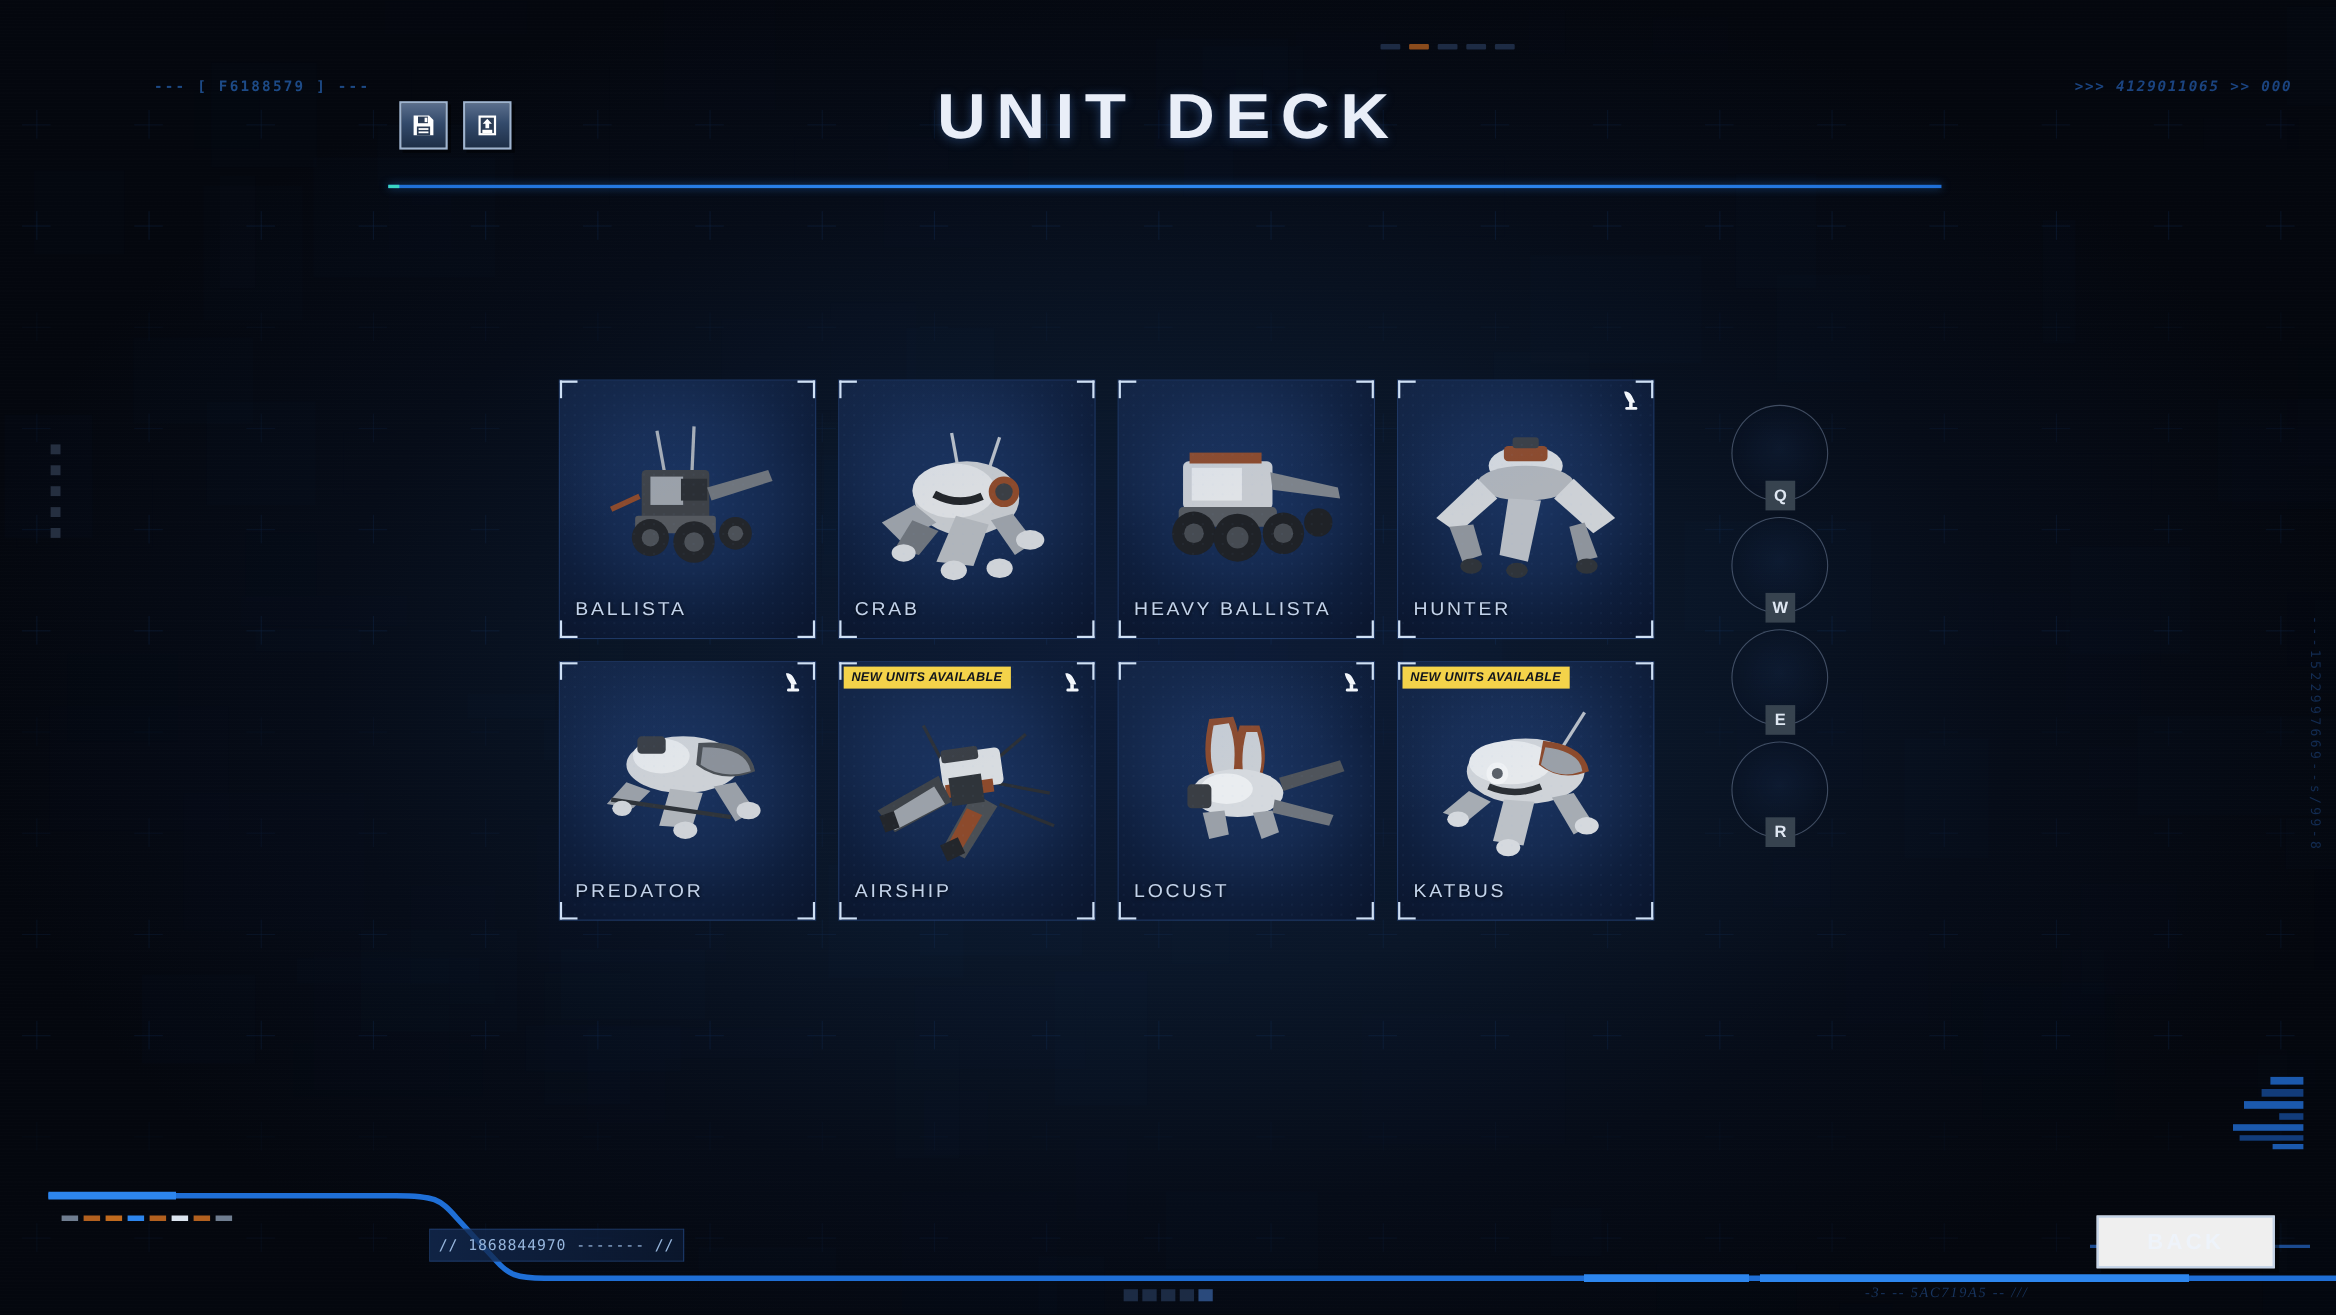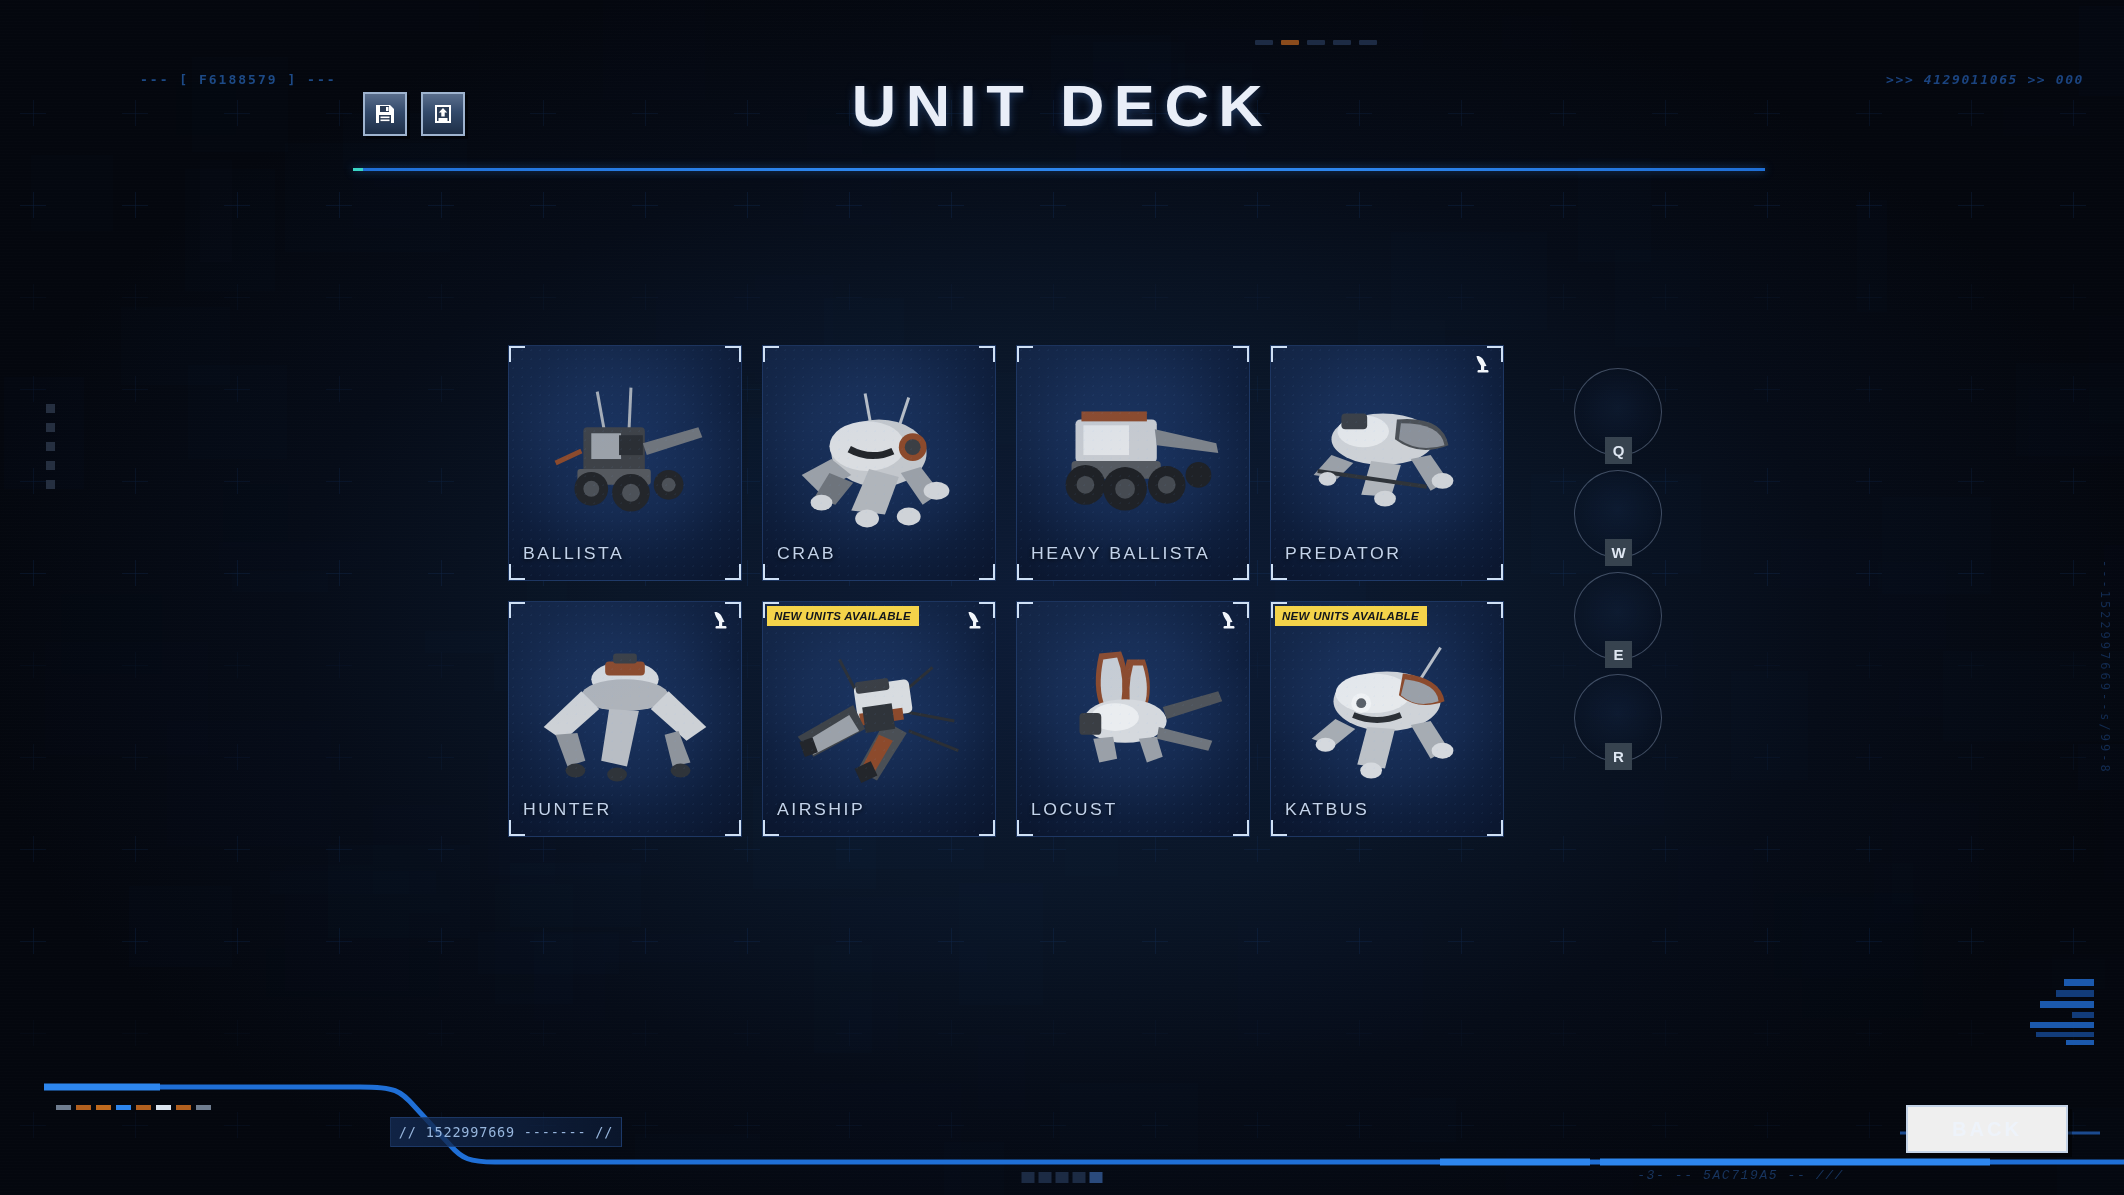--- a/index.html
+++ b/index.html
@@ -203,21 +203,21 @@
     white-space:nowrap;
   }
 
   #page-dots { position:absolute; left:50%; transform:translateX(-50%); bottom:12px; display:flex; gap:4px; }
   #page-dots i { display:block; width:13px; height:11px; background:#1c2b44; }
   #page-dots i.on { background:#2a4a7c; }
 
   #footer-right {
     position:absolute; right:280px; bottom:12px;
     color:#18355f; font-size:13px; letter-spacing:1.6px;
-    font-family:Liberation Mono, monospace; font-style:italic;
+    font-family:Liberation Serif, serif; font-style:italic;
     white-space:nowrap;
     text-align:right;
   }
 
   #backbtn {
     position:absolute; right:56px; bottom:42px;
     width:162px; height:48px;
     background:linear-gradient(180deg,#8fa3bd 0%,#5c7falpha 1%,#50698c 40%,#2c3f5c 72%,#1a2840 100%);
     border:2px solid #c4d3e7;
     box-shadow:4px 4px 0 rgba(0,0,0,.45);
@@ -735,20 +735,52 @@
       <div class="corner tl"></div>
       <div class="corner tr"></div>
       <div class="corner bl"></div>
       <div class="corner br"></div>
       <div class="card-label">HEAVY BALLISTA</div>
     </div>
     <div class="card">
       <div class="art">
         <svg viewBox="0 0 234 236" xmlns="http://www.w3.org/2000/svg">
       <g transform="translate(117,104)">
+        <ellipse cx="0" cy="-26" rx="34" ry="18" fill="#d4d8dd"></ellipse>
+        <rect x="-20" y="-44" width="40" height="14" rx="4" fill="#8c4a2c"></rect>
+        <rect x="-12" y="-52" width="24" height="10" rx="3" fill="#3a3e44"></rect>
+        <ellipse cx="0" cy="-10" rx="44" ry="16" fill="#aeb3ba"></ellipse>
+        <path d="M-44 -14 L-82 22 L-62 36 L-26 4 Z" fill="#cdd1d6"></path>
+        <path d="M44 -14 L82 22 L62 36 L26 4 Z" fill="#cdd1d6"></path>
+        <path d="M-16 4 L-24 56 L2 62 L14 6 Z" fill="#b8bdc4"></path>
+        <path d="M-70 30 L-58 62 L-40 56 L-48 28 Z" fill="#8e949c"></path>
+        <path d="M54 26 L66 58 L48 62 L40 30 Z" fill="#8e949c"></path>
+        <ellipse cx="-50" cy="66" rx="10" ry="7" fill="#2f343a"></ellipse>
+        <ellipse cx="-8" cy="70" rx="10" ry="7" fill="#2f343a"></ellipse>
+        <ellipse cx="56" cy="66" rx="10" ry="7" fill="#2f343a"></ellipse>
+      </g>
+        </svg>
+      </div>
+      <div class="inner-sheen"></div>
+      <div class="dots"></div>
+      <div class="corner tl"></div>
+      <div class="corner tr"></div>
+      <div class="corner bl"></div>
+      <div class="corner br"></div>
+      <div class="turret-icon"><svg viewBox="0 0 22 22" width="22" height="22">
+          <path d="M3.5 3 C7 2.5 10 5 11.5 9 L13.5 13 L8.5 13.5 L6 9.5 C4.5 7 3.8 5 3.5 3 Z" fill="#f2f6fb"></path>
+          <rect x="8" y="13" width="3.2" height="5" fill="#f2f6fb"></rect>
+          <rect x="4.5" y="17" width="11" height="2.6" rx="1.2" fill="#f2f6fb"></rect>
+        </svg></div>
+      <div class="card-label">HUNTER</div>
+    </div>
+    <div class="card">
+      <div class="art">
+        <svg viewBox="0 0 234 236" xmlns="http://www.w3.org/2000/svg">
+      <g transform="translate(117,104)">
         <ellipse cx="-4" cy="-10" rx="52" ry="26" fill="#cdd1d6"></ellipse>
         <ellipse cx="-24" cy="-18" rx="26" ry="16" fill="#e4e7ea"></ellipse>
         <rect x="-46" y="-36" width="26" height="16" rx="4" fill="#3a3e44"></rect>
         <path d="M10 -30 q46 -4 52 26 q-30 12 -54 -6 Z" fill="#4b5056"></path>
         <path d="M14 -26 q40 0 44 22 q-26 8 -46 -6 Z" fill="#8b919a"></path>
         <path d="M-56 6 L-74 26 L-50 30 L-34 14 Z" fill="#9aa0a8"></path>
         <path d="M-16 12 L-26 46 L4 48 L14 16 Z" fill="#b0b5bb"></path>
         <path d="M24 10 L44 42 L62 32 L44 6 Z" fill="#9aa0a8"></path>
         <path d="M-70 22 L40 38" stroke="#2f343a" stroke-width="4" fill="none"></path>
         <ellipse cx="-60" cy="30" rx="9" ry="7" fill="#cfd3d8"></ellipse>
@@ -762,52 +794,20 @@
       <div class="corner tl"></div>
       <div class="corner tr"></div>
       <div class="corner bl"></div>
       <div class="corner br"></div>
       <div class="turret-icon"><svg viewBox="0 0 22 22" width="22" height="22">
           <path d="M3.5 3 C7 2.5 10 5 11.5 9 L13.5 13 L8.5 13.5 L6 9.5 C4.5 7 3.8 5 3.5 3 Z" fill="#f2f6fb"></path>
           <rect x="8" y="13" width="3.2" height="5" fill="#f2f6fb"></rect>
           <rect x="4.5" y="17" width="11" height="2.6" rx="1.2" fill="#f2f6fb"></rect>
         </svg></div>
       <div class="card-label">PREDATOR</div>
-    </div>
-    <div class="card">
-      <div class="art">
-        <svg viewBox="0 0 234 236" xmlns="http://www.w3.org/2000/svg">
-      <g transform="translate(117,104)">
-        <ellipse cx="0" cy="-26" rx="34" ry="18" fill="#d4d8dd"></ellipse>
-        <rect x="-20" y="-44" width="40" height="14" rx="4" fill="#8c4a2c"></rect>
-        <rect x="-12" y="-52" width="24" height="10" rx="3" fill="#3a3e44"></rect>
-        <ellipse cx="0" cy="-10" rx="44" ry="16" fill="#aeb3ba"></ellipse>
-        <path d="M-44 -14 L-82 22 L-62 36 L-26 4 Z" fill="#cdd1d6"></path>
-        <path d="M44 -14 L82 22 L62 36 L26 4 Z" fill="#cdd1d6"></path>
-        <path d="M-16 4 L-24 56 L2 62 L14 6 Z" fill="#b8bdc4"></path>
-        <path d="M-70 30 L-58 62 L-40 56 L-48 28 Z" fill="#8e949c"></path>
-        <path d="M54 26 L66 58 L48 62 L40 30 Z" fill="#8e949c"></path>
-        <ellipse cx="-50" cy="66" rx="10" ry="7" fill="#2f343a"></ellipse>
-        <ellipse cx="-8" cy="70" rx="10" ry="7" fill="#2f343a"></ellipse>
-        <ellipse cx="56" cy="66" rx="10" ry="7" fill="#2f343a"></ellipse>
-      </g>
-        </svg>
-      </div>
-      <div class="inner-sheen"></div>
-      <div class="dots"></div>
-      <div class="corner tl"></div>
-      <div class="corner tr"></div>
-      <div class="corner bl"></div>
-      <div class="corner br"></div>
-      <div class="turret-icon"><svg viewBox="0 0 22 22" width="22" height="22">
-          <path d="M3.5 3 C7 2.5 10 5 11.5 9 L13.5 13 L8.5 13.5 L6 9.5 C4.5 7 3.8 5 3.5 3 Z" fill="#f2f6fb"></path>
-          <rect x="8" y="13" width="3.2" height="5" fill="#f2f6fb"></rect>
-          <rect x="4.5" y="17" width="11" height="2.6" rx="1.2" fill="#f2f6fb"></rect>
-        </svg></div>
-      <div class="card-label">HUNTER</div>
     </div>
     <div class="card">
       <div class="art">
         <svg viewBox="0 0 234 236" xmlns="http://www.w3.org/2000/svg">
       <g transform="translate(117,112)">
         <path d="M-40 -54 L-18 -12" stroke="#2b2f35" stroke-width="3" fill="none"></path>
         <path d="M54 -46 L12 -10" stroke="#2b2f35" stroke-width="3" fill="none"></path>
         <path d="M76 8 L22 -2" stroke="#2b2f35" stroke-width="3" fill="none"></path>
         <path d="M80 38 L30 18" stroke="#2b2f35" stroke-width="3" fill="none"></path>
         <rect x="-22" y="-30" width="56" height="34" rx="5" fill="#d8dce0" transform="rotate(-8)"></rect>
@@ -950,21 +950,21 @@
   <i style="background:#6f7d90"></i>
   <i style="background:#b2601f"></i>
   <i style="background:#c06a1e"></i>
   <i style="background:#2d86ee"></i>
   <i style="background:#b2601f"></i>
   <i style="background:#dbe4ef"></i>
   <i style="background:#b2601f"></i>
   <i style="background:#6f7d90"></i>
 </div>
 
-<div id="idbox">// 1522997669 ------- //</div>
+<div id="idbox">// 1868844970 ------- //</div>
 
 <div id="page-dots">
     <i></i>
     <i></i>
     <i></i>
     <i></i>
     <i class="on"></i>
   </div>
 
 <div id="footer-right">-3- -- 5AC719A5 -- ///</div>

